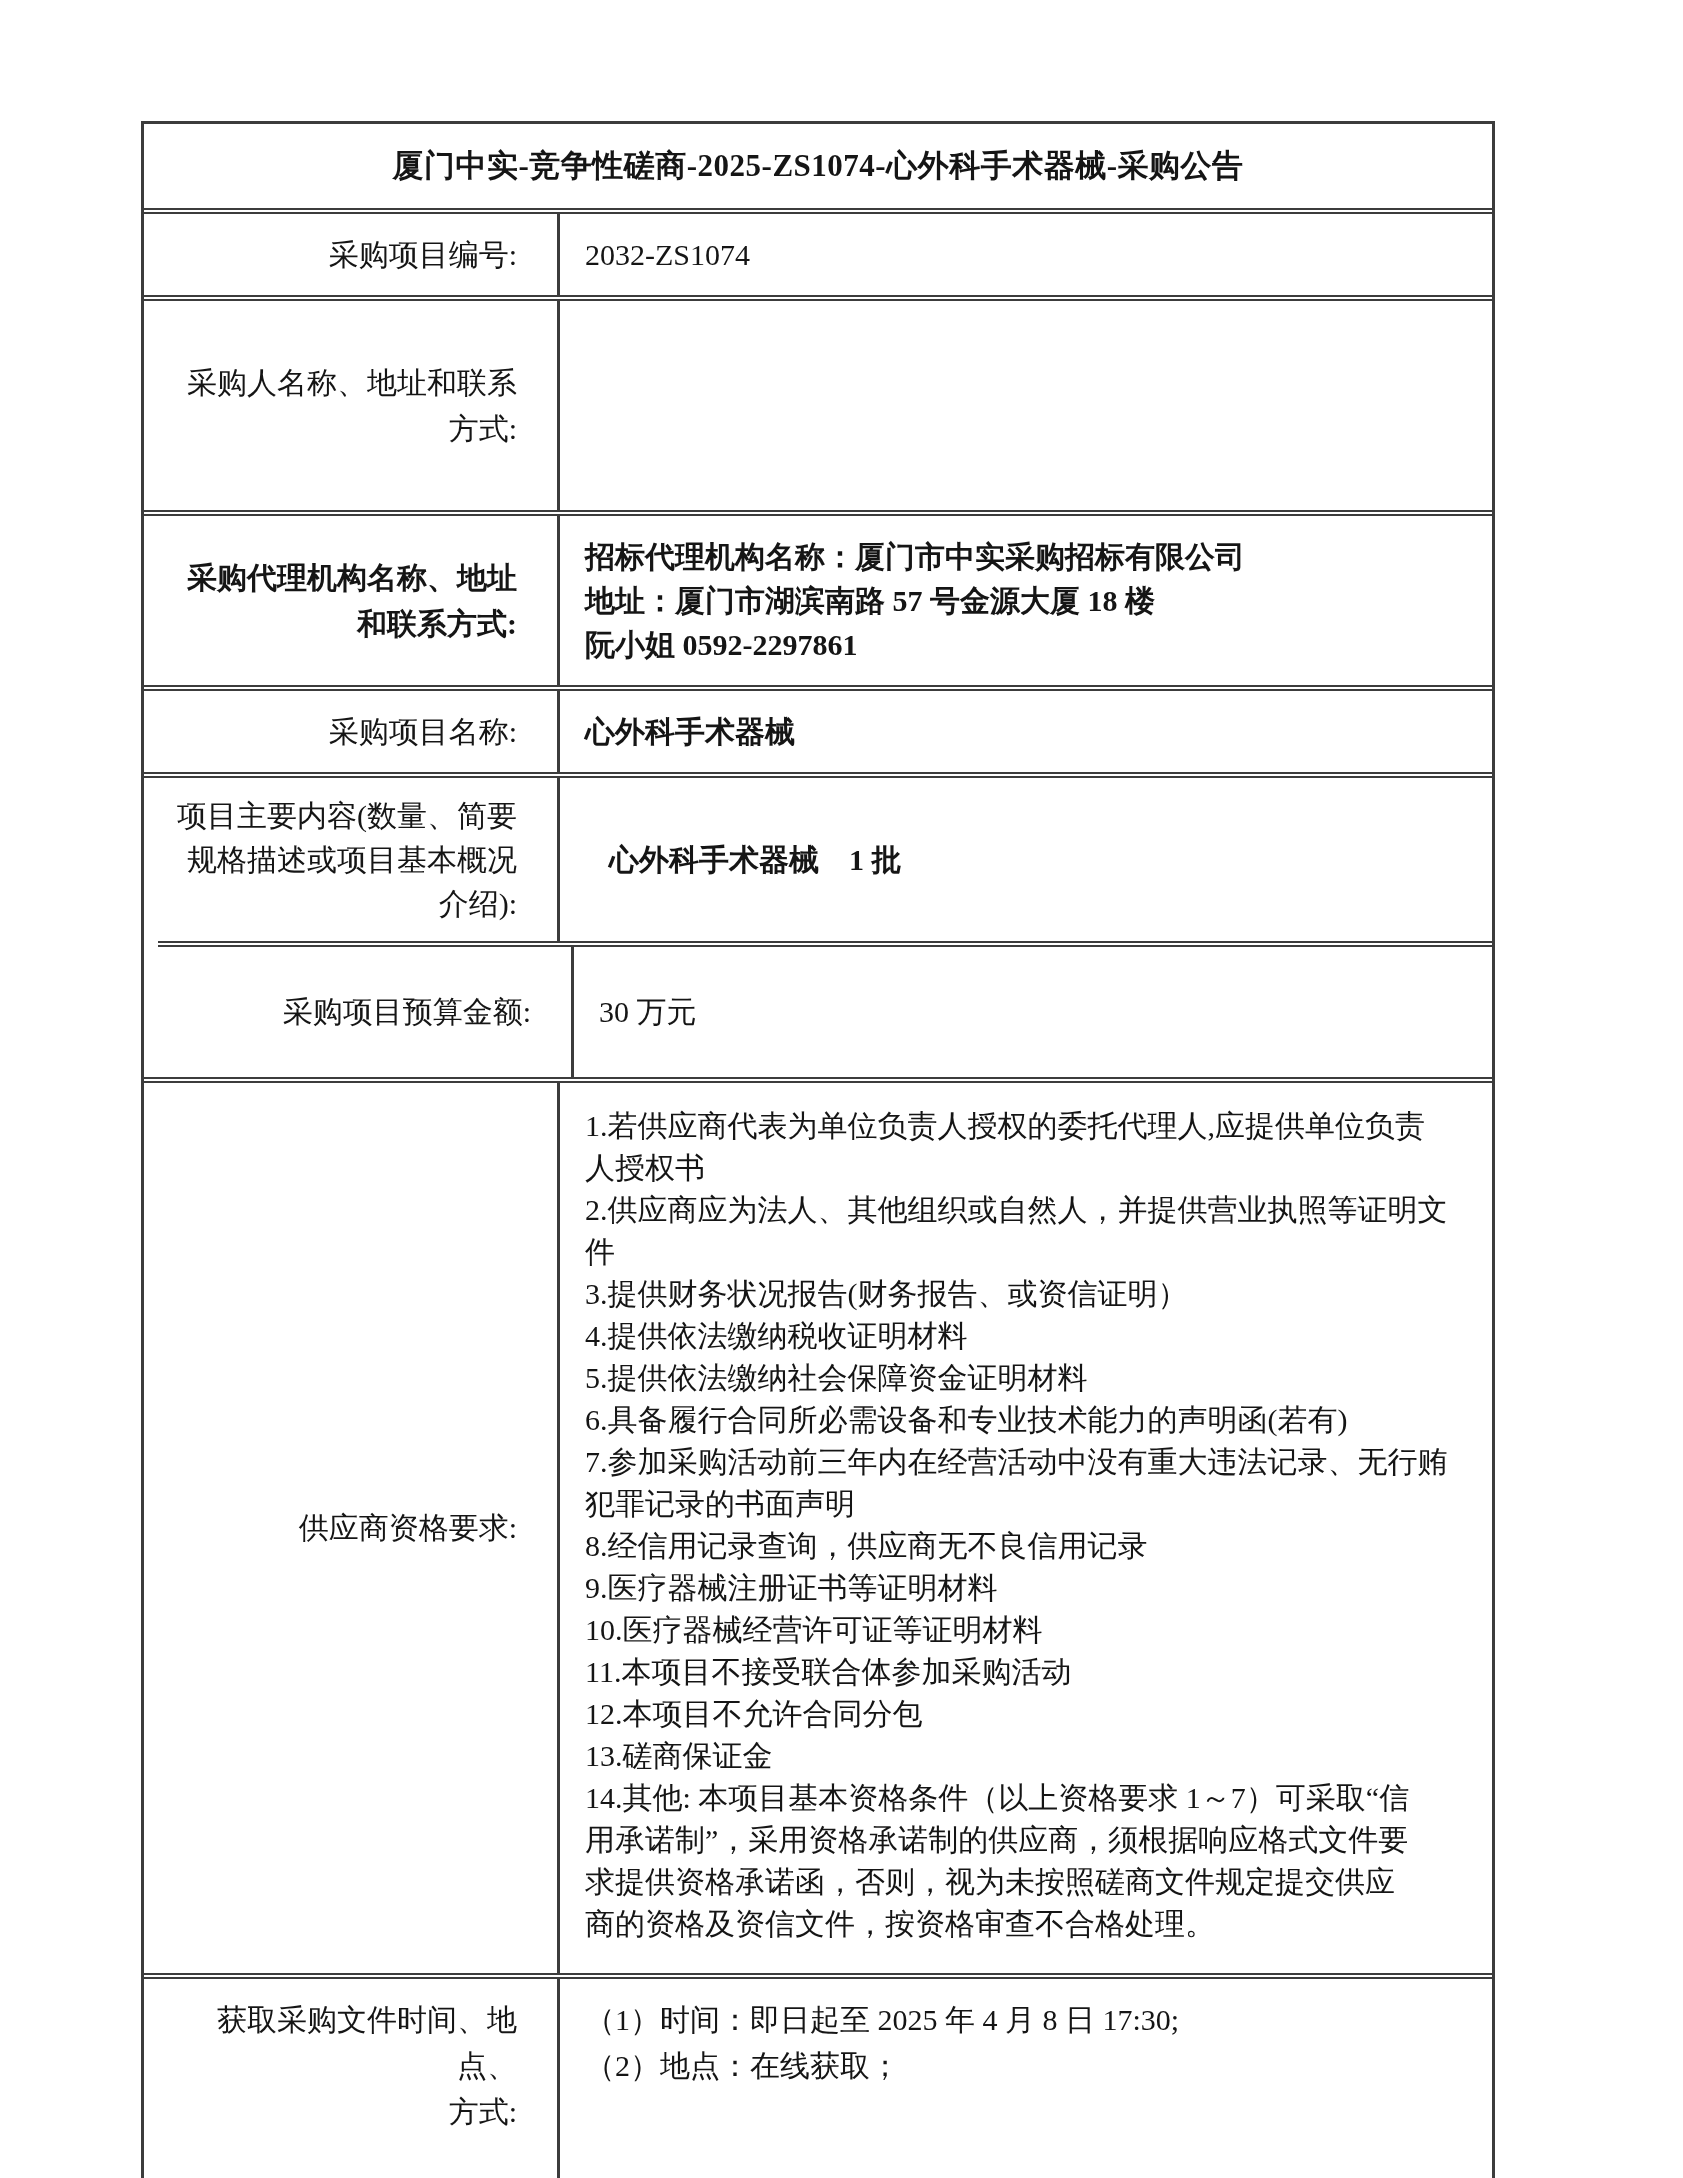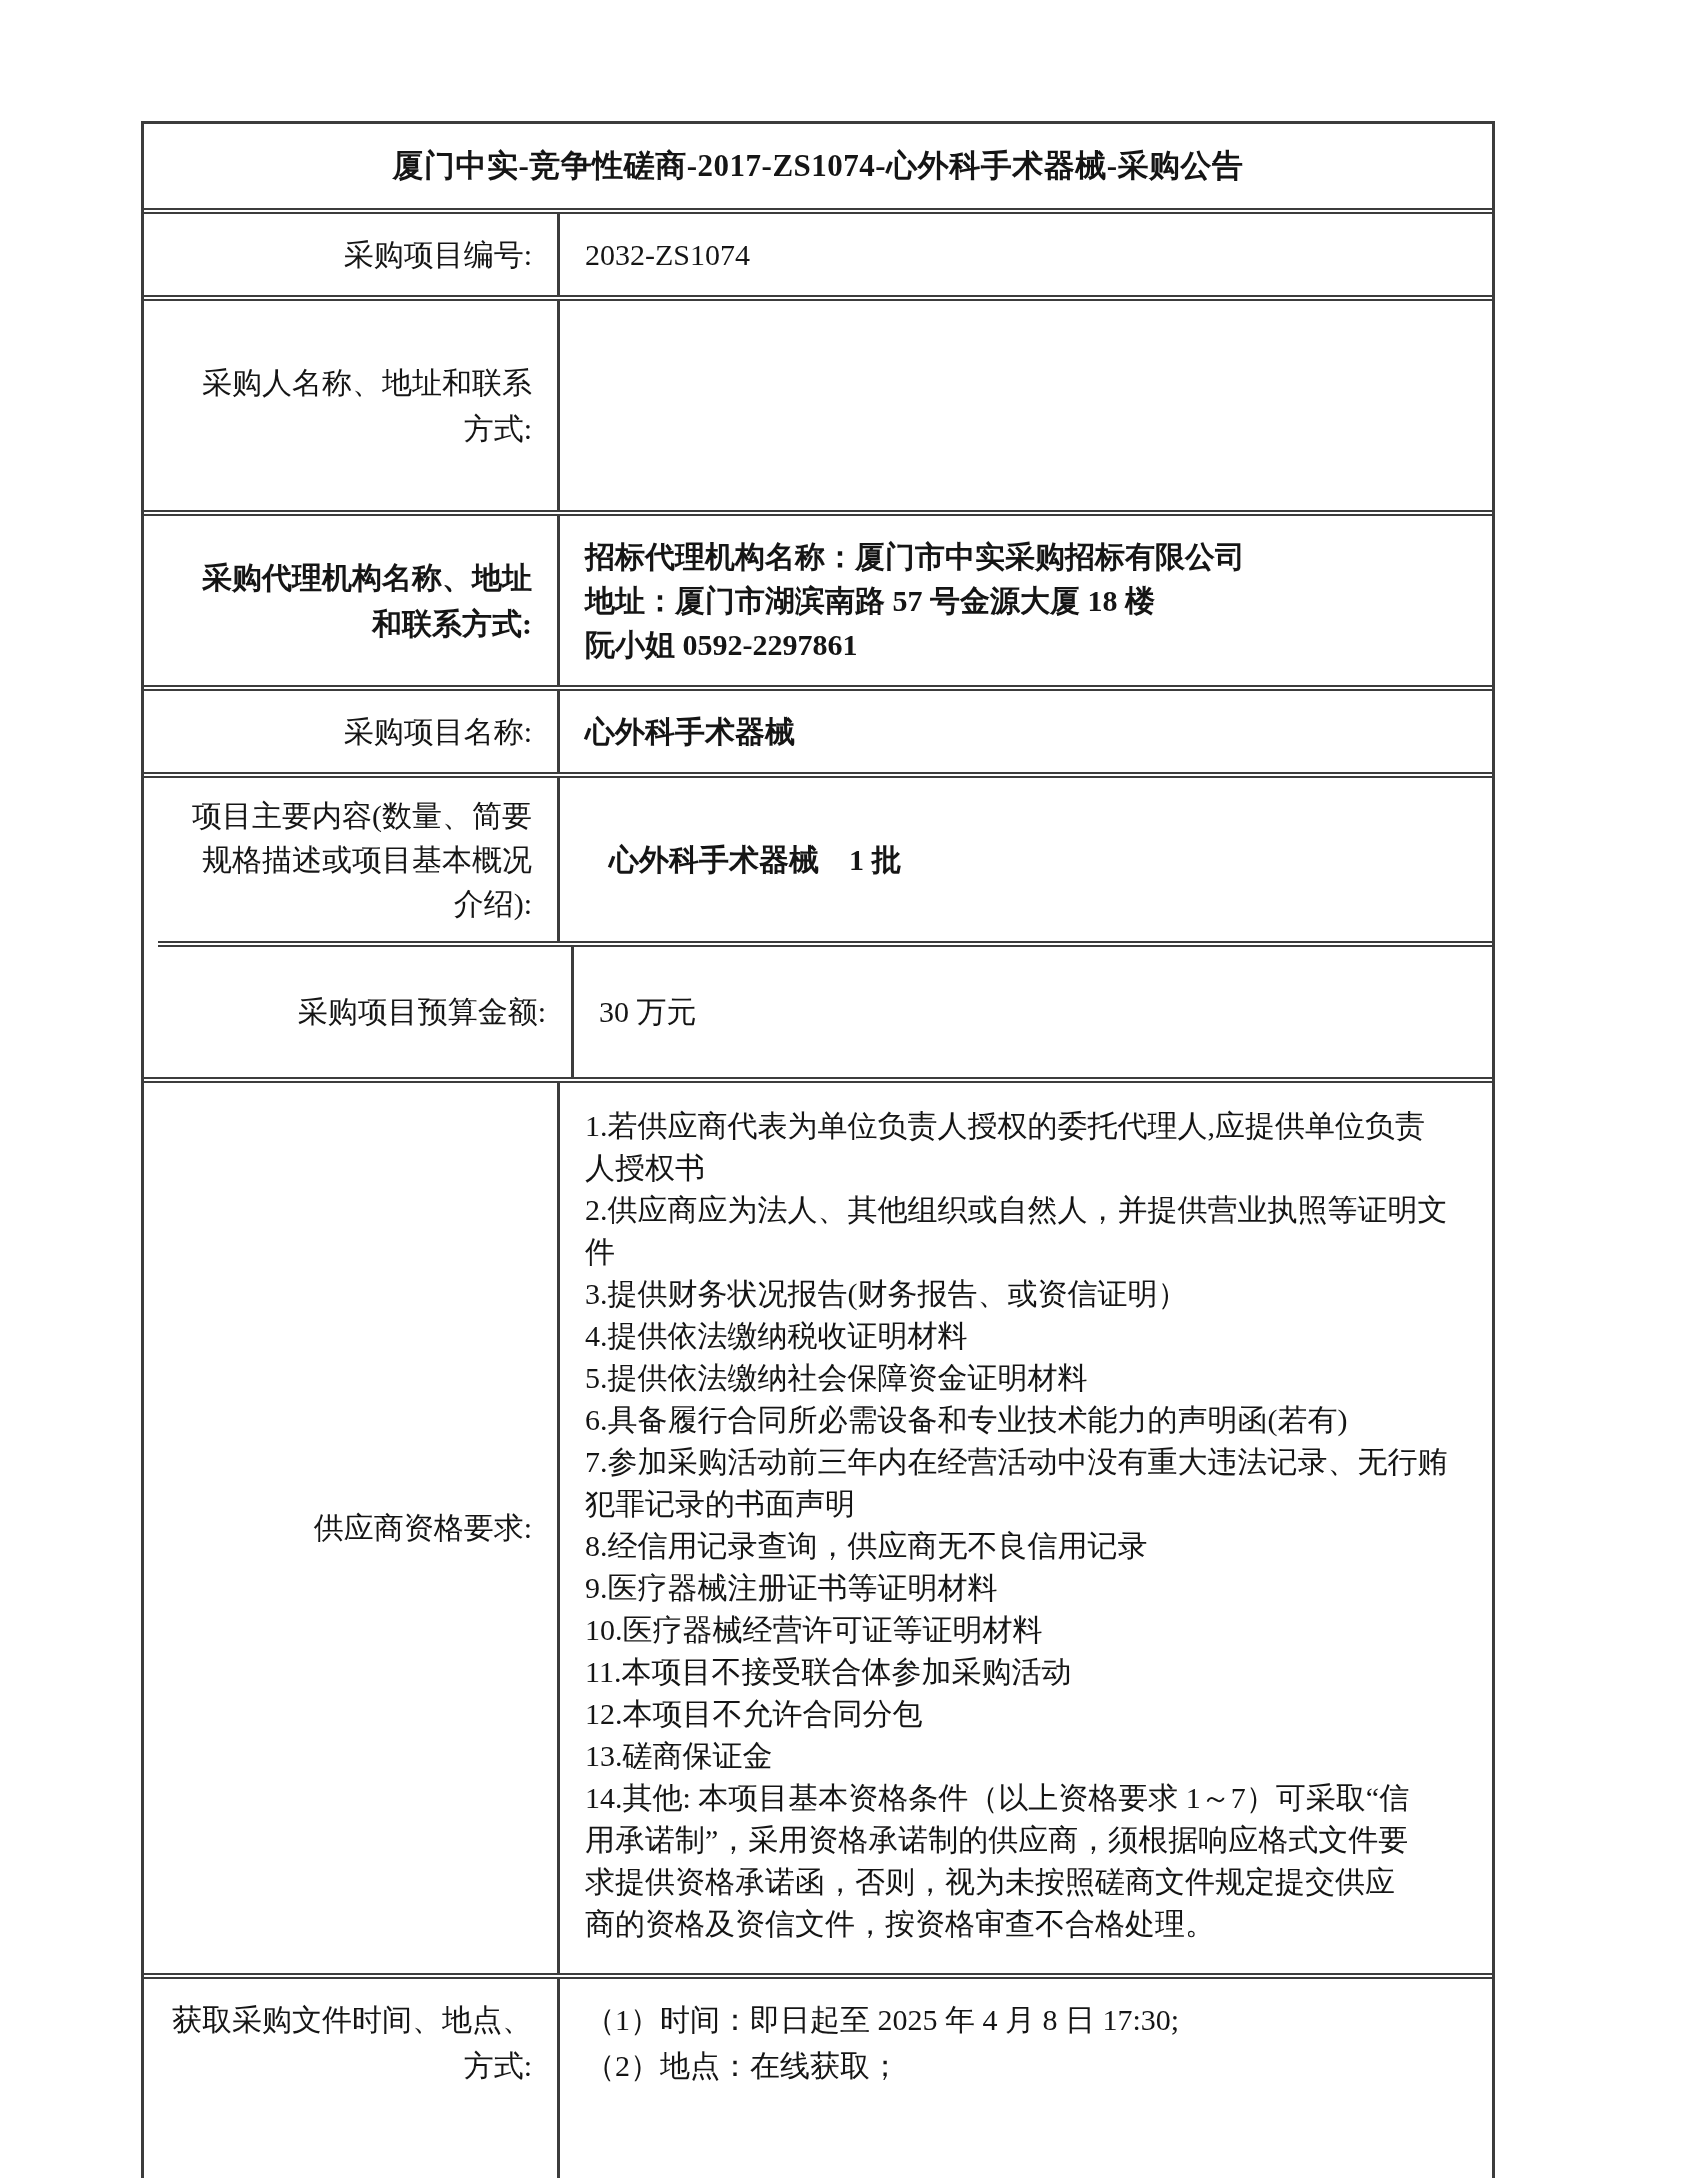--- a/index.html
+++ b/index.html
@@ -43,21 +43,21 @@
     text-align: center;
     letter-spacing: 0.5px;
   }
   .label-cell {
     width: 416px;
     box-sizing: border-box;
     border-right: 3px solid #3c3c3c;
     display: flex;
     align-items: center;
     justify-content: flex-end;
-    padding: 10px 25px 10px 18px;
+    padding: 10px 40px 10px 18px;
   }
   .label-text {
     font-size: 30px;
     text-align: right;
     white-space: pre-line;
     line-height: 46px;
   }
   .value-cell {
     flex: 1;
     display: flex;
@@ -102,21 +102,21 @@
     padding-top: 18px;
   }
   .row-obtain .value-text { line-height: 46px; }
 </style>
 </head>
 <body>
 
 <div class="doc-table">
 
   <div class="t-row title-row first">
-    <div class="doc-title">厦门中实-竞争性磋商-2017-ZS1074-心外科手术器械-采购公告</div>
+    <div class="doc-title">厦门中实-竞争性磋商-2025-ZS1074-心外科手术器械-采购公告</div>
   </div>
 
   <div class="t-row row-number">
     <div class="label-cell">
       <div class="label-text">采购项目编号:</div>
     </div>
     <div class="value-cell">
       <div class="value-text">2032-ZS1074</div>
     </div>
   </div>

